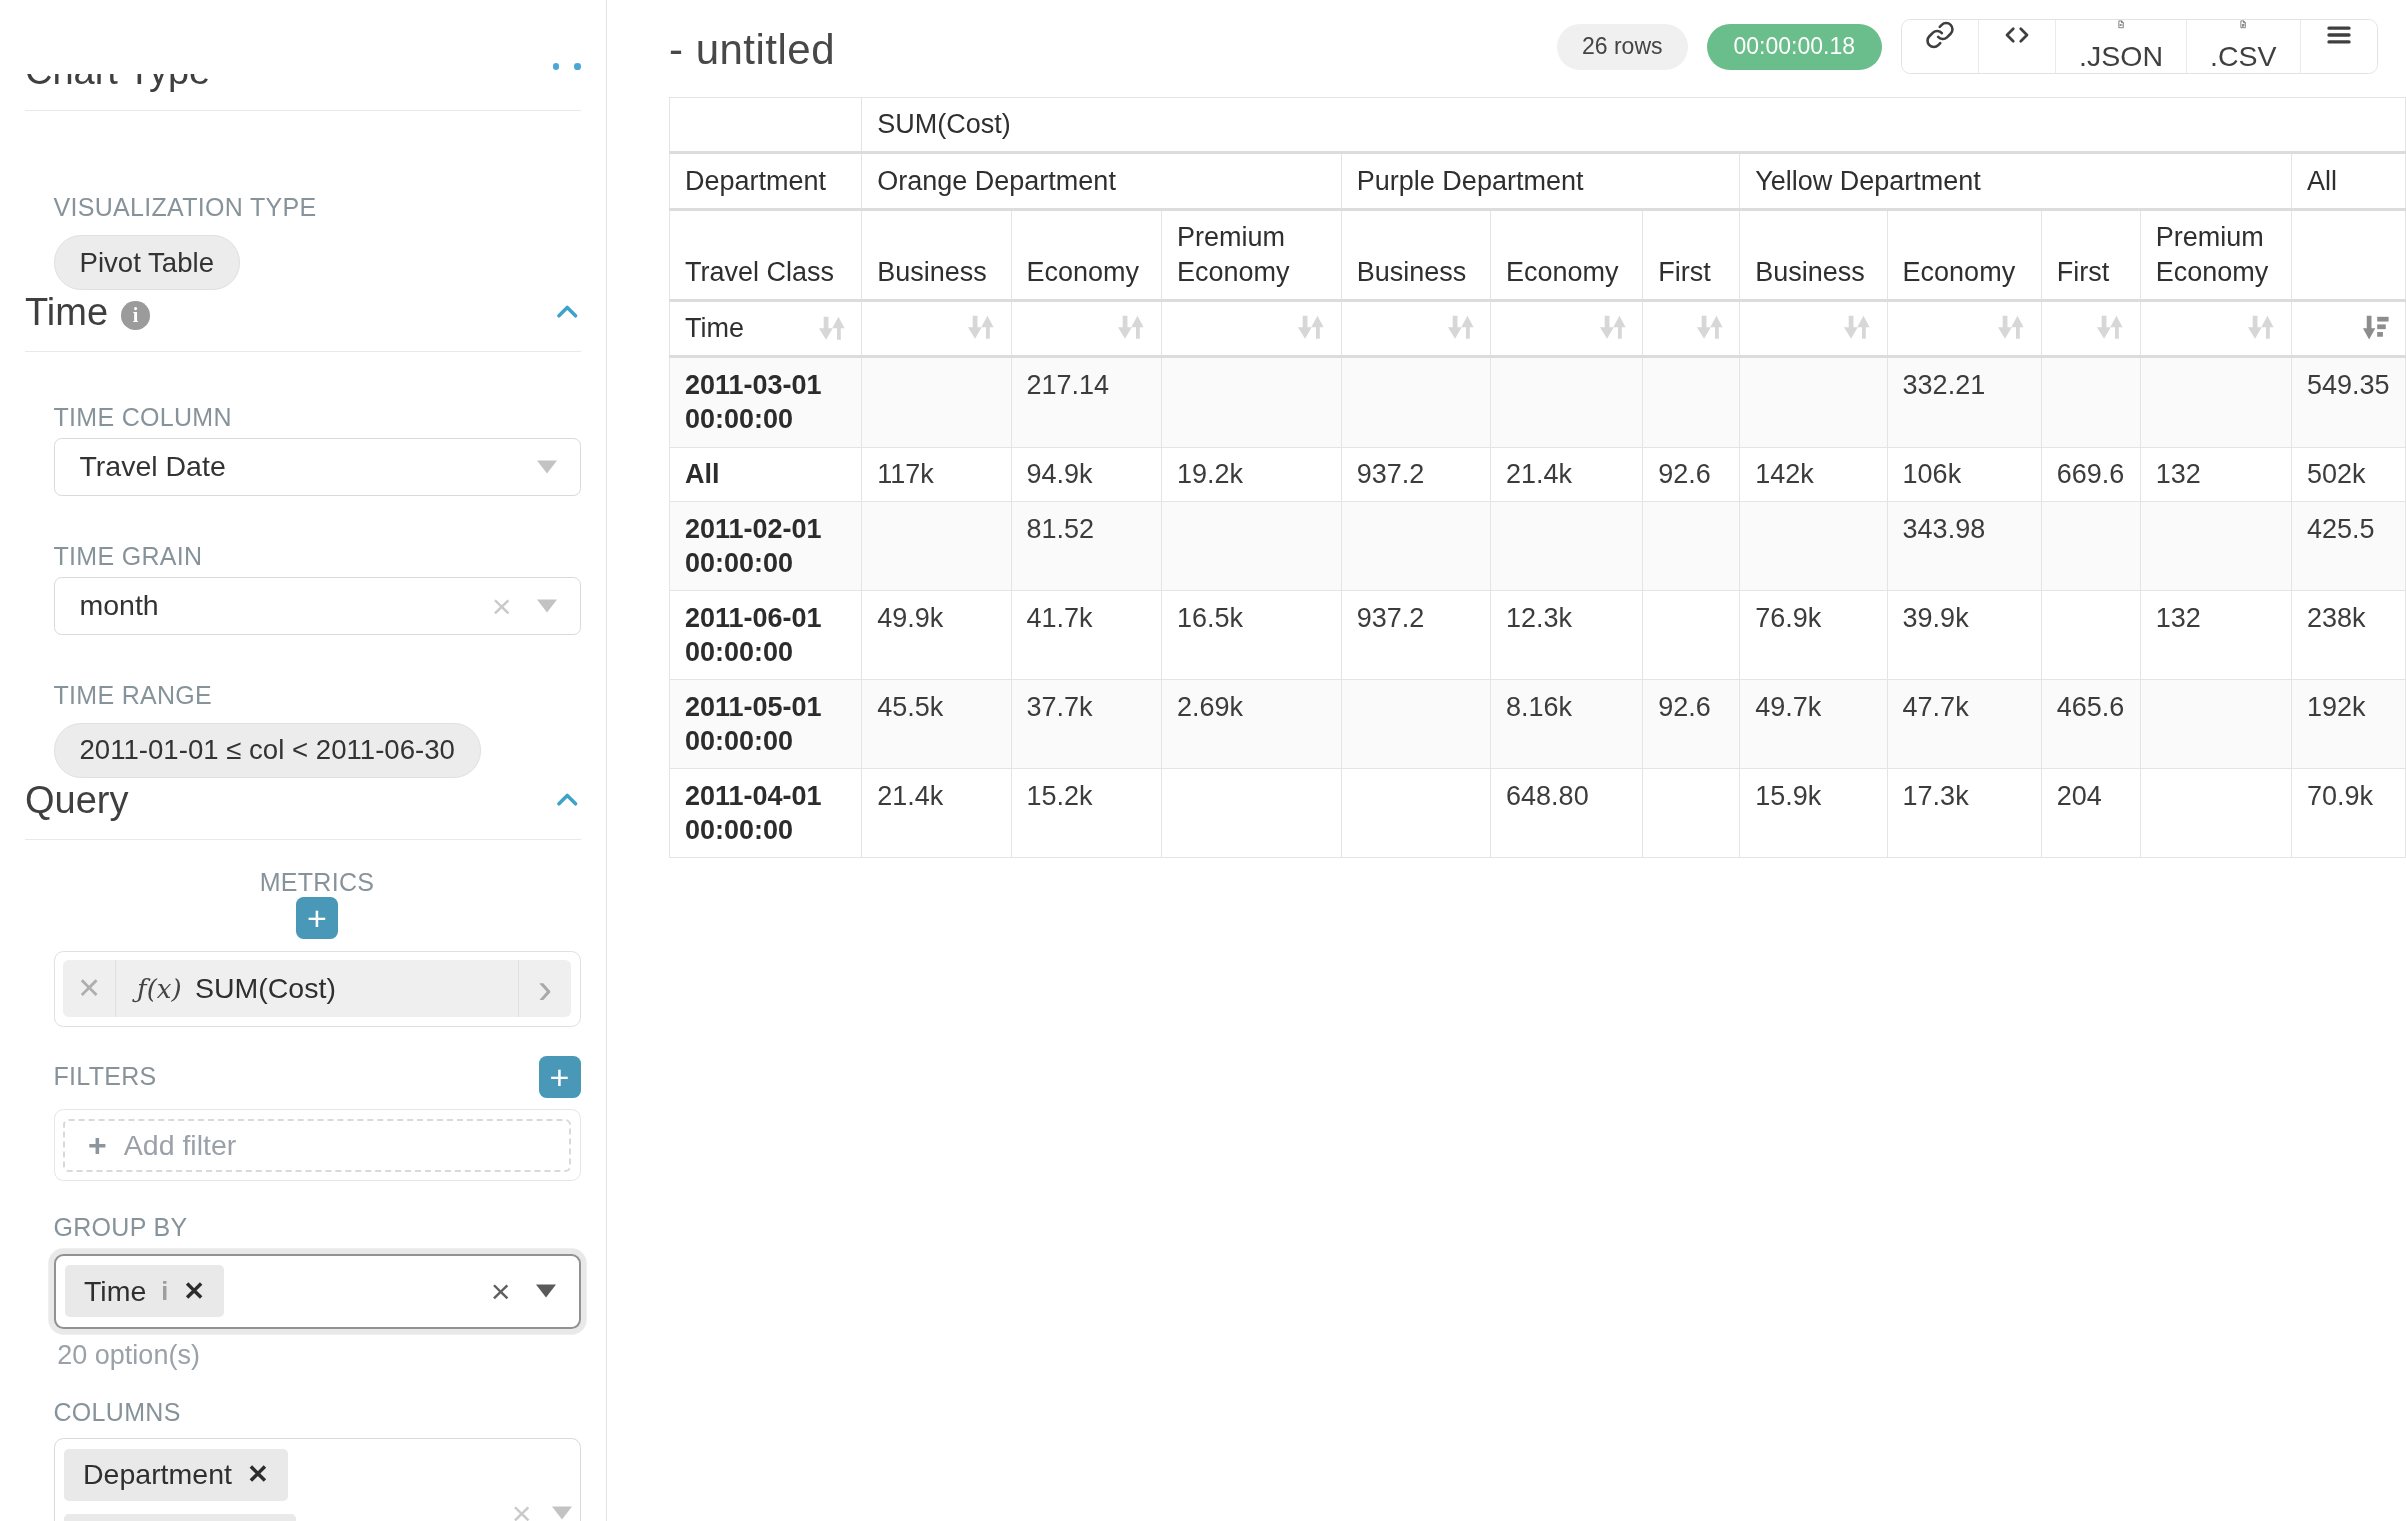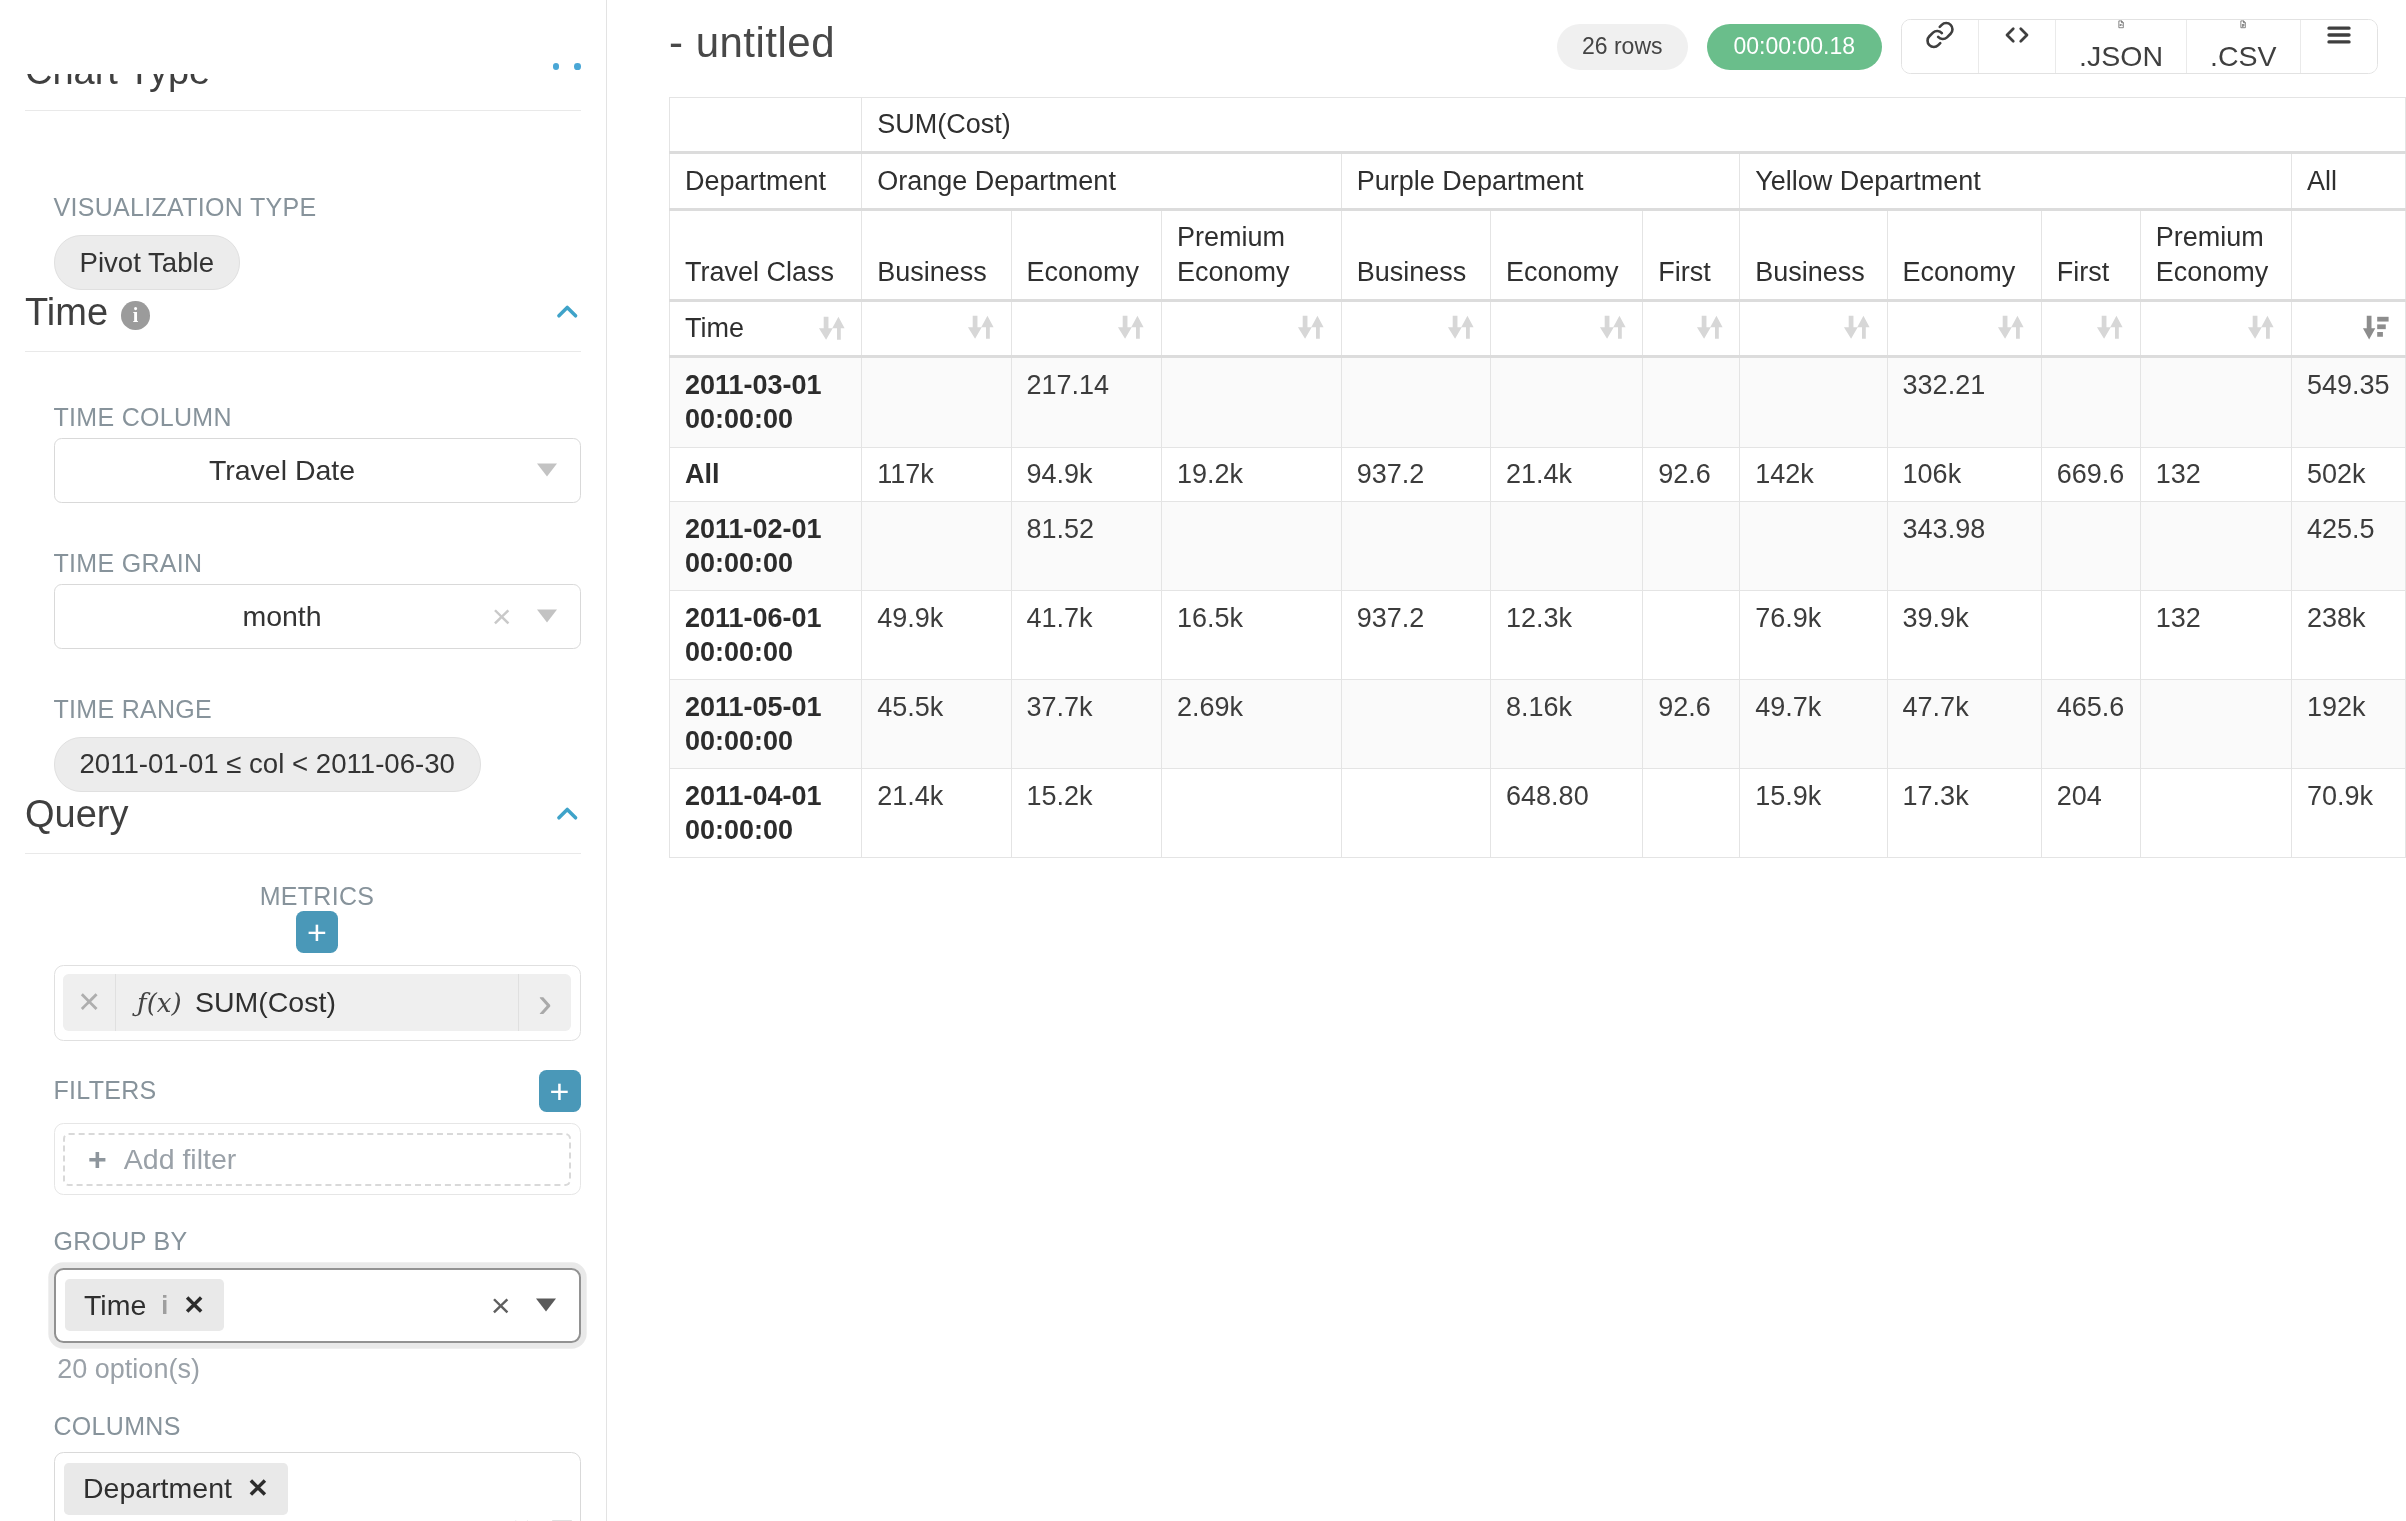--- a/index.html
+++ b/index.html
@@ -40,22 +40,22 @@
   .chev-up { width:28.5px; height:28.5px; flex:0 0 28.5px; }
 
   .control { margin-left:28.5px; width:527px; position:relative; }
   label.ctl { display:block; font-size:25px; color:#87939b; letter-spacing:0.3px; }
 
   .pill-static {
     display:inline-block; background:#ececec; border:1px solid #e0e0e0; border-radius:27px;
     padding:10.5px 25px; font-size:27.6px; color:#333;
   }
   .select {
-    position:relative; height:65px; border:1.9px solid #d9d9d9; border-radius:7.6px; background:#fff;
-    display:flex; align-items:center; padding:0 95px 0 25px; font-size:28.5px; color:#333;justify-content:center;
+    position:relative; height:58px; border:1.9px solid #d9d9d9; border-radius:7.6px; background:#fff;
+    display:flex; align-items:center; padding:0 95px 0 25px; font-size:28.5px; color:#333;
   }
   .caret {
     position:absolute; right:23px; top:50%; transform:translateY(-50%);
     width:0; height:0; border-left:10.5px solid transparent; border-right:10.5px solid transparent;
     border-top:13.3px solid #c3c3c3;
   }
   .caret.dark { border-top-color:#5a5a5a; }
   .clear-x { position:absolute; right:68px; top:50%; transform:translateY(-50%); color:#c9c9c9; font-size:34px; line-height:1; }
   .clear-x.dark { color:#5f5f5f; }
 
@@ -107,21 +107,21 @@
   .mt-tr    { margin-top:46px; }
   .mt-query { margin-top:32px; }
   .mt-met   { margin-top:28.5px;flex-direction:column; }
   .mt-fil   { margin-top:28.5px; }
   .mt-gb    { margin-top:32px; }
   .mt-cols  { margin-top:27px; }
   .colsel-controls { position:absolute; right:0; top:51px; width:105px; height:48px; }
 
   
   main { flex:1; position:relative; background:#fff; }
-  .main-head { display:flex; align-items:flex-start; justify-content:space-between; padding:19px 28.5px 17px 62px; }
+  .main-head { display:flex; align-items:flex-end; justify-content:space-between; padding:19px 28.5px 17px 62px; }
   h1.title { margin:0; font-size:42px; font-weight:400; color:#484848; letter-spacing:0.5px; }
   .head-right { display:flex; align-items:center; gap:19px; }
   .badge { background:#f0f0f0; border-radius:25px; padding:9.5px 25px; font-size:23px; color:#444; white-space:nowrap; }
   .timer { border-radius:25px; padding:9.5px 27px; font-size:23px; color:#fff; white-space:nowrap; }
   .btn-cluster { display:flex; border:1.9px solid #e2e2e2; border-radius:9.5px; overflow:hidden; background:#fff; }
   .cbtn {
     display:flex; align-items:center; gap:11.4px; padding:0 23px; height:53px; border:none; background:#fff;
     font-family:"Liberation Sans",sans-serif; font-size:28.5px; color:#3f3f3f; cursor:pointer;flex-direction:column;
   }
   .cbtn + .cbtn { border-left:1.9px solid #eaeaea; }

